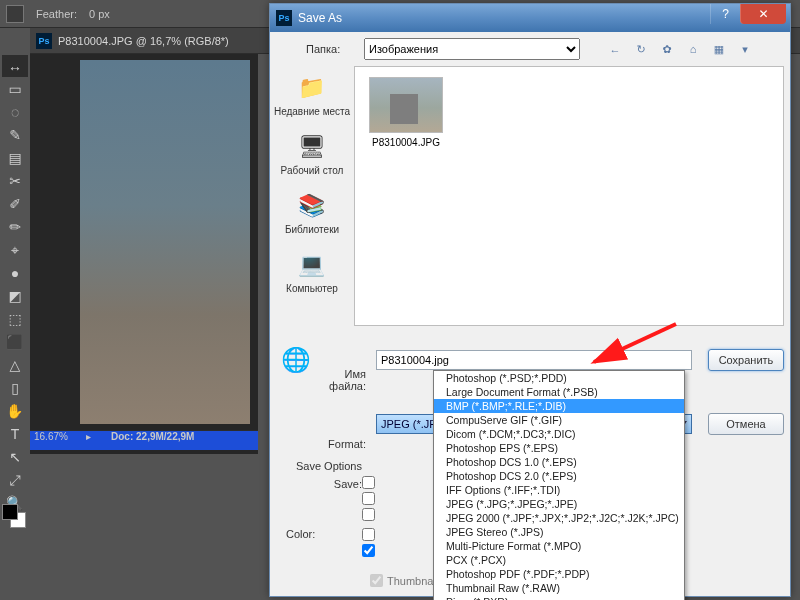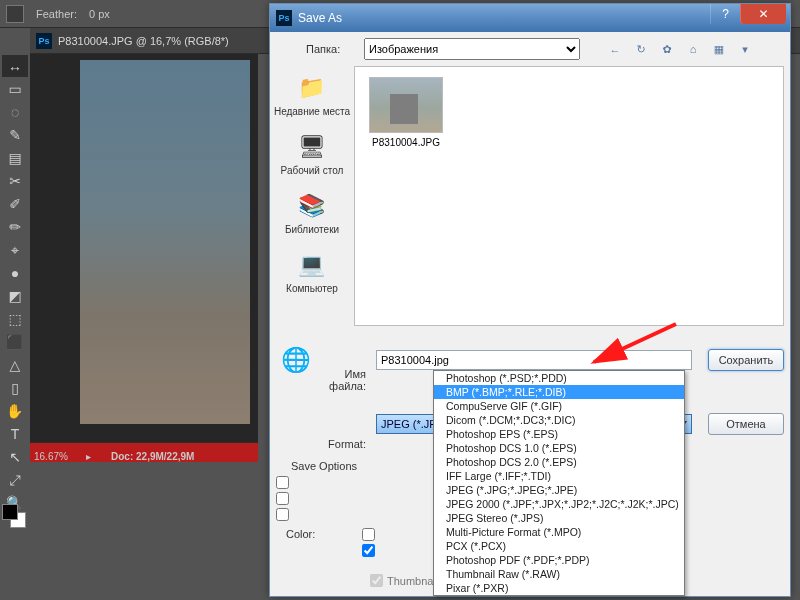--- a/index.html
+++ b/index.html
@@ -7,21 +7,21 @@
   .ps { position:absolute; left:0; top:0; width:800px; height:600px; background:#535353; }
   .ps-optbar { height:28px; background:#535353; border-bottom:1px solid #2c2c2c; color:#c8c8c8; font-size:11px; display:flex; align-items:center; gap:12px; padding-left:6px;}
   .ps-optbar .sel{width:18px;height:18px;border:1px solid #777;background:#3a3a3a;}
   .ps-doc-tab { height:26px; background:#424242; color:#d7d7d7; font-size:11px; display:flex; align-items:center; padding-left:36px; gap:6px; border-bottom:1px solid #2c2c2c;}
   .ps-doc-tab .psicon{width:16px;height:16px;background:#001d36;color:#31a8ff;display:flex;align-items:center;justify-content:center;font-size:9px;font-weight:bold;position:absolute;left:36px;}
   .ps-toolbar { position:absolute; left:0; top:28px; width:30px; background:#535353; height:572px; padding-top:26px;}
   .ps-tool { width:26px; height:22px; margin:1px 2px; display:flex; align-items:center; justify-content:center; color:#d0d0d0; cursor:pointer; font-size:14px;}
   .ps-tool.active{background:#2d2d2d;}
   .ps-canvas { position:absolute; left:30px; top:54px; width:228px; height:400px; background:#262626;}
   .ps-img { position:absolute; left:50px; top:6px; width:170px; height:364px; background:linear-gradient(180deg,#5d7a8e 0%, #6a7f8a 40%, #7d756a 70%, #8d7f70 100%); }
-  .ps-status { position:absolute; left:30px; top:442px; width:228px; height:20px; background:#b91c1c; color:#c8c8c8; font-size:10px; display:flex; align-items:flex-end; border-top:1px solid #2c2c2c;}
+  .ps-status { position:absolute; left:30px; top:430px; width:228px; height:20px; background:#1d4ed8; color:#c8c8c8; font-size:10px; display:flex; align-items:flex-start; border-top:1px solid #2c2c2c;}
   .ps-status .zoom{width:56px;padding-left:4px;}
   .ps-status .doc{padding-left:20px;font-weight:bold;}
   .ps-swatch { position:absolute; left:2px; top:504px; width:26px; height:26px;}
   .ps-swatch .fg{position:absolute;width:16px;height:16px;background:#000;border:1px solid #888;}
   .ps-swatch .bg{position:absolute;width:16px;height:16px;background:#fff;border:1px solid #888;left:8px;top:8px;}
 
   
   .dlg { position:absolute; left:269px; top:3px; width:522px; height:594px; background:#f0f0f0; border:1px solid #6b8db3; box-shadow:0 0 8px rgba(0,0,0,.4);}
   .dlg-title { height:28px; background:linear-gradient(#7aa7d7,#5a8cc3,#3f74ae); color:#fff; font-size:12px; display:flex; align-items:center; padding-left:6px; position:relative;}
   .dlg-title .ico{width:16px;height:16px;background:#001d36;color:#31a8ff;display:flex;align-items:center;justify-content:center;font-size:9px;font-weight:bold;margin-right:6px;}
@@ -45,21 +45,21 @@
   .frow { display:flex; align-items:center; margin-bottom:6px;}
   .frow .flab{width:86px;text-align:right;font-size:11px;color:#333;padding-right:10px;margin-top:40px;}
   .frow input[type=text]{flex:1;height:20px;font-size:11px;border:1px solid #9aa7b3;padding:0 4px;}
   .frow .fmt{flex:1;height:20px;border:1px solid #3b6ea5;background:linear-gradient(#bfe0ff,#8fc2f3);font-size:11px;display:flex;align-items:center;padding:0 4px;color:#003;position:relative;cursor:pointer;}
   .frow .fmt .arr{position:absolute;right:4px;top:6px;border-left:4px solid transparent;border-right:4px solid transparent;border-top:6px solid #335;}
   .dlg-btn { width:76px; height:22px; border:1px solid #8a9aab; border-radius:3px; background:linear-gradient(#fefefe,#e4e9ef); font-size:11px; color:#333; display:flex;align-items:center;justify-content:center;cursor:pointer;margin-left:8px;}
   .dlg-btn.def{border-color:#4d84be;box-shadow:0 0 3px #7ab0e8;}
   .rightcol{display:flex;flex-direction:column;gap:6px;}
   .globeic{width:40px;text-align:center;font-size:24px;color:#2e6bab;}
   .save-opts{display:flex; padding:2px 6px; font-size:11px; color:#333;}
-  .save-opts .so-l{width:86px;padding-left:0;text-align:center;padding-top:2px; padding-left:10px;}
+  .save-opts .so-l{width:86px;padding-left:0;text-align:right;padding-top:2px; padding-left:10px;}
   .so-c{flex:1;}
   .cb{display:flex;align-items:center;gap:4px;margin-bottom:3px;}
   .cb input{margin:0;}
   .color-row{display:flex;padding:2px 6px;font-size:11px;color:#333;}
   .thumb-row{padding:12px 6px 0 100px;font-size:11px;color:#777;}
   .thumb-row .cb{color:#777;}
 
   
   .ddlist { position:absolute; left:433px; top:370px; width:252px; background:#fff; border:1px solid #7a7a7a; font-size:10.5px; color:#222; max-height:260px; z-index:50; box-shadow:2px 2px 4px rgba(0,0,0,.3);}
   .ddlist .opt{padding:0 12px;height:14px;line-height:14px;white-space:nowrap;overflow:hidden;}
@@ -185,20 +185,21 @@
         <div class="arr"></div>
       </div>
       <div style="width:8px"></div>
       <div class="dlg-btn">Отмена</div>
     </div>
   </div>
   <div class="save-opts">
     <div class="so-l">Save Options</div>
   </div>
   <div class="save-opts">
+    <div class="so-l" style="padding-left:10px">Save:</div>
     <div class="so-c">
       <div class="cb">
           <input type="checkbox" style="">
         </div>
       <div class="cb">
           <input type="checkbox" style="">
         </div>
       <div class="cb">
           <input type="checkbox" style="">
         </div>
@@ -218,27 +219,28 @@
   <div class="thumb-row">
     <div class="cb">
         <input type="checkbox" checked="" disabled="" style="">
         <span>Thumbnail</span>
       </div>
   </div>
 </div>
 
 <div class="ddlist" id="ddlist">
     <div class="opt">Photoshop (*.PSD;*.PDD)</div>
+    <div class="opt">Large Document Format (*.PSB)</div>
     <div class="opt sel">BMP (*.BMP;*.RLE;*.DIB)</div>
     <div class="opt">CompuServe GIF (*.GIF)</div>
     <div class="opt">Dicom (*.DCM;*.DC3;*.DIC)</div>
     <div class="opt">Photoshop EPS (*.EPS)</div>
     <div class="opt">Photoshop DCS 1.0 (*.EPS)</div>
     <div class="opt">Photoshop DCS 2.0 (*.EPS)</div>
-    <div class="opt">IFF Large (*.IFF;*.TDI)</div>
+    <div class="opt">IFF Options (*.IFF;*.TDI)</div>
     <div class="opt">JPEG (*.JPG;*.JPEG;*.JPE)</div>
     <div class="opt">JPEG 2000 (*.JPF;*.JPX;*.JP2;*.J2C;*.J2K;*.JPC)</div>
     <div class="opt">JPEG Stereo (*.JPS)</div>
     <div class="opt">Multi-Picture Format (*.MPO)</div>
     <div class="opt">PCX (*.PCX)</div>
     <div class="opt">Photoshop PDF (*.PDF;*.PDP)</div>
     <div class="opt">Thumbnail Raw (*.RAW)</div>
     <div class="opt">Pixar (*.PXR)</div>
   </div>
 

